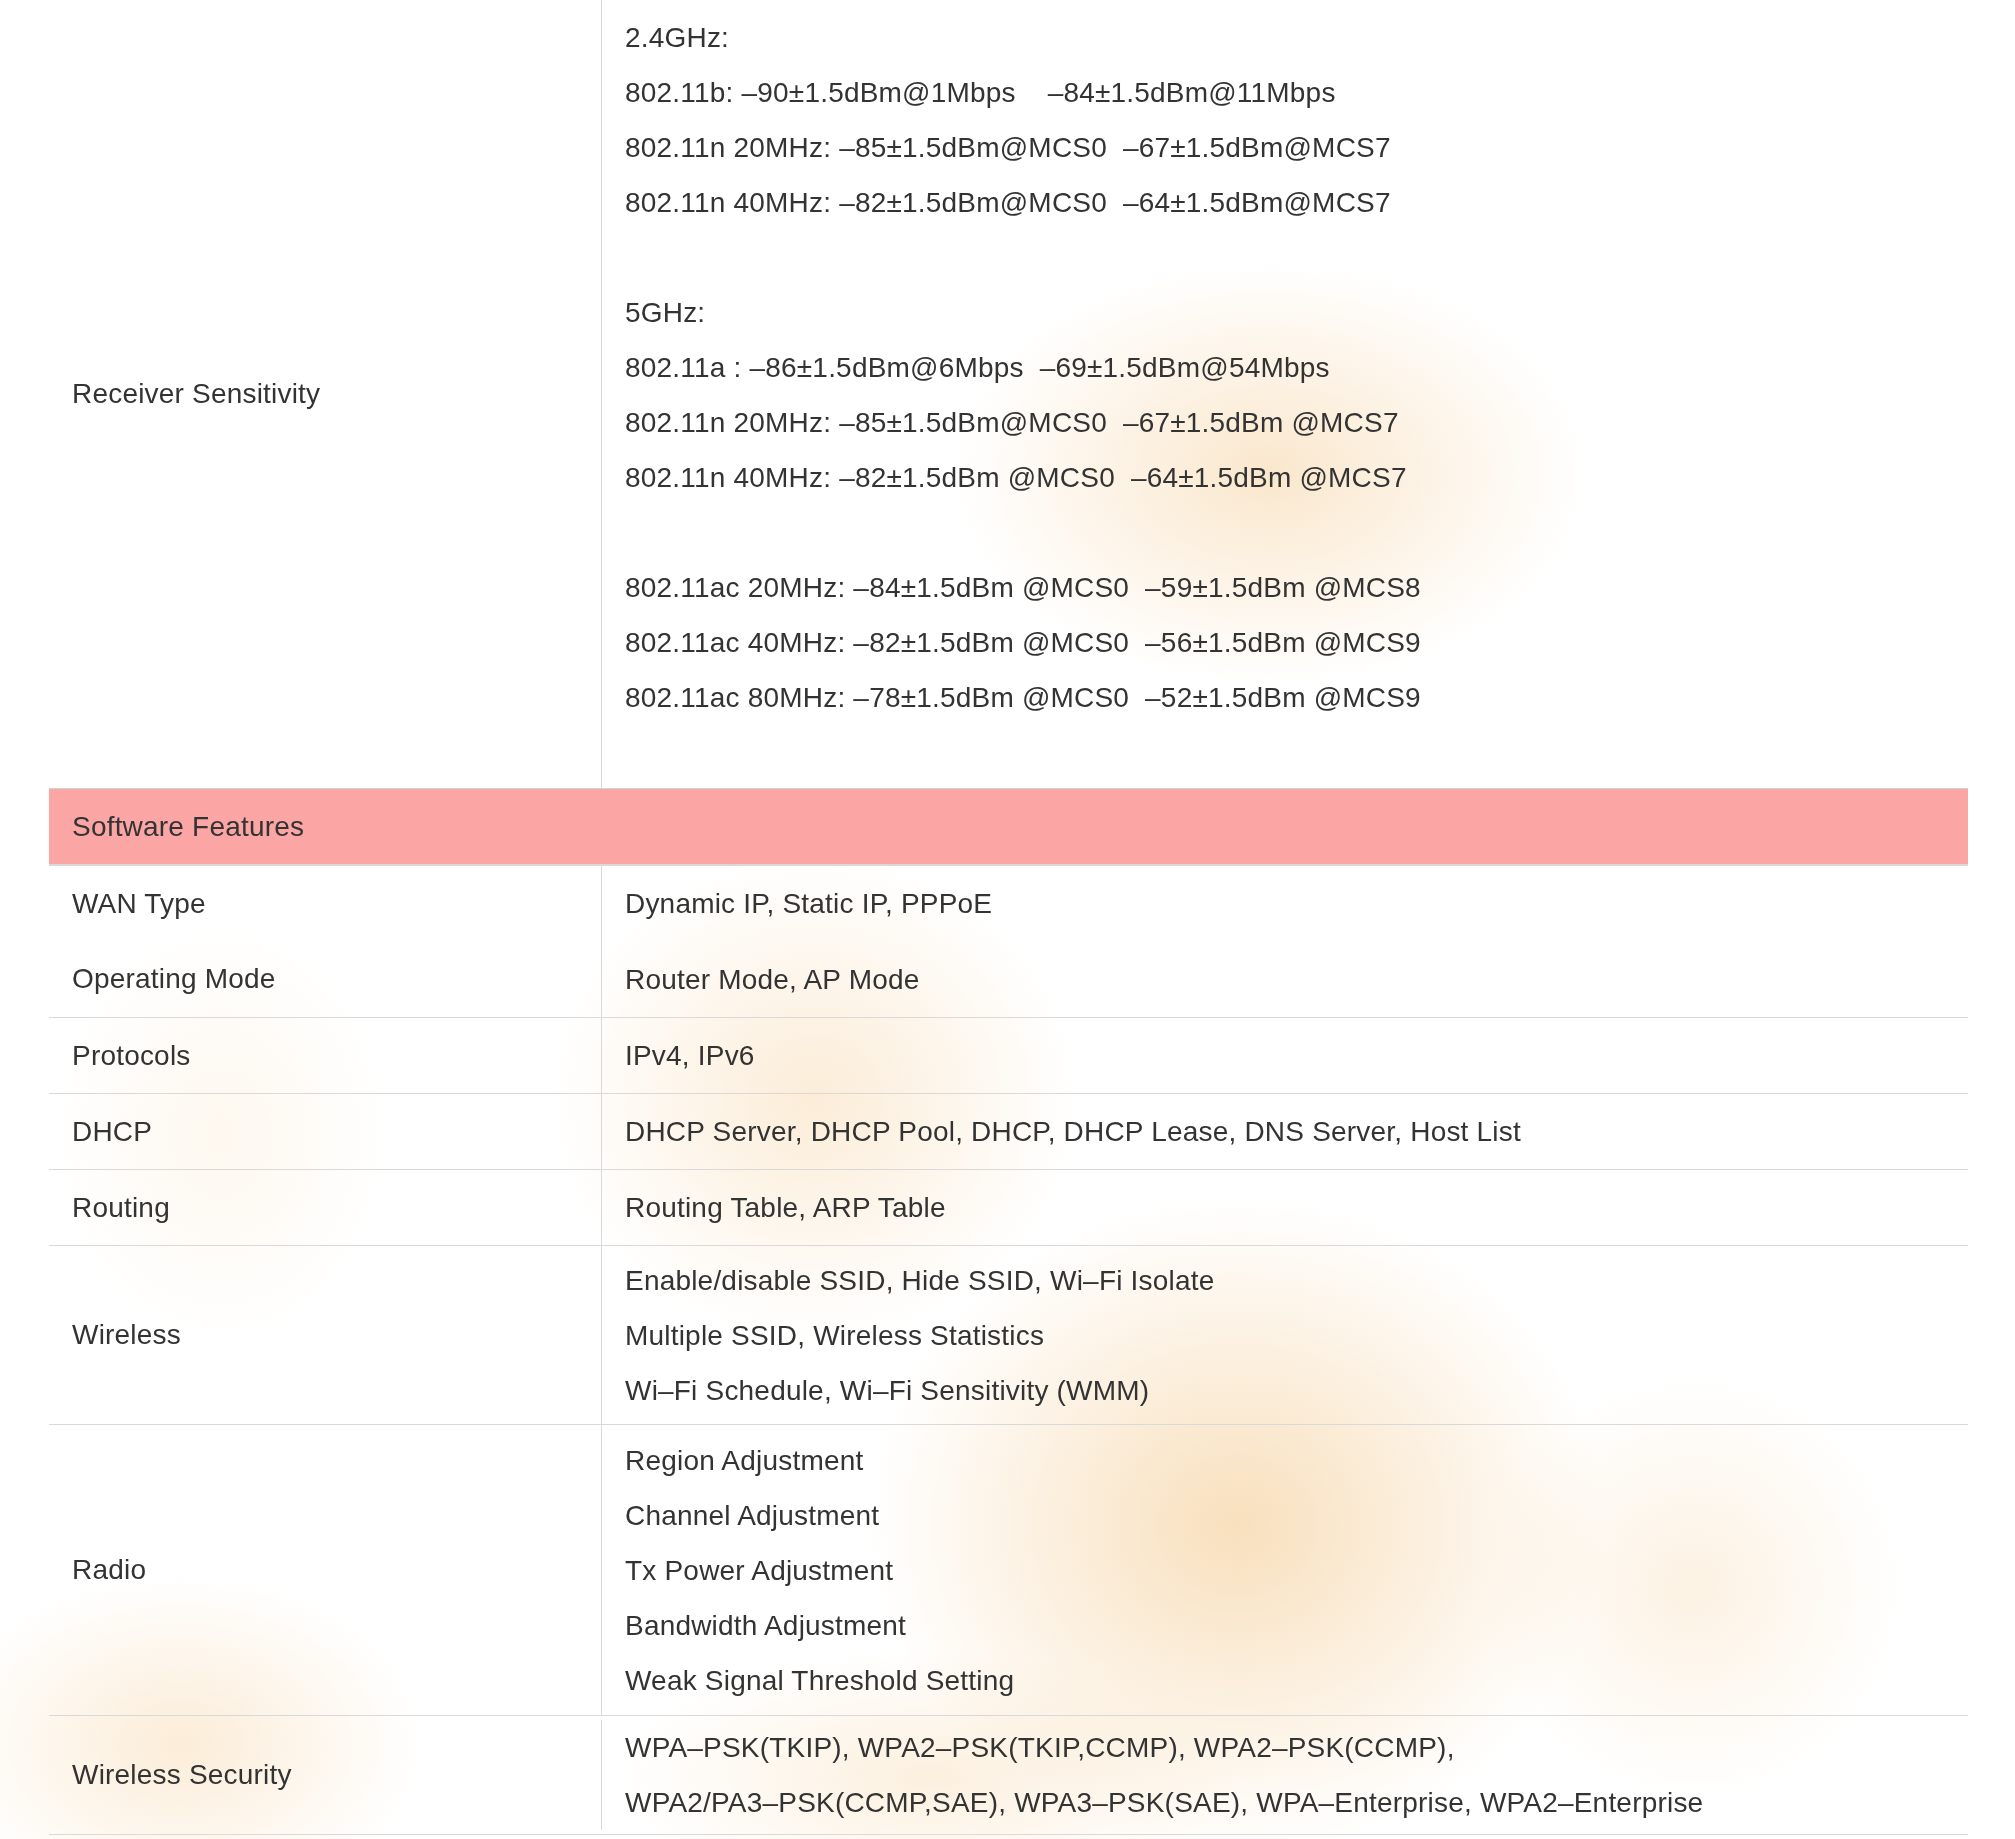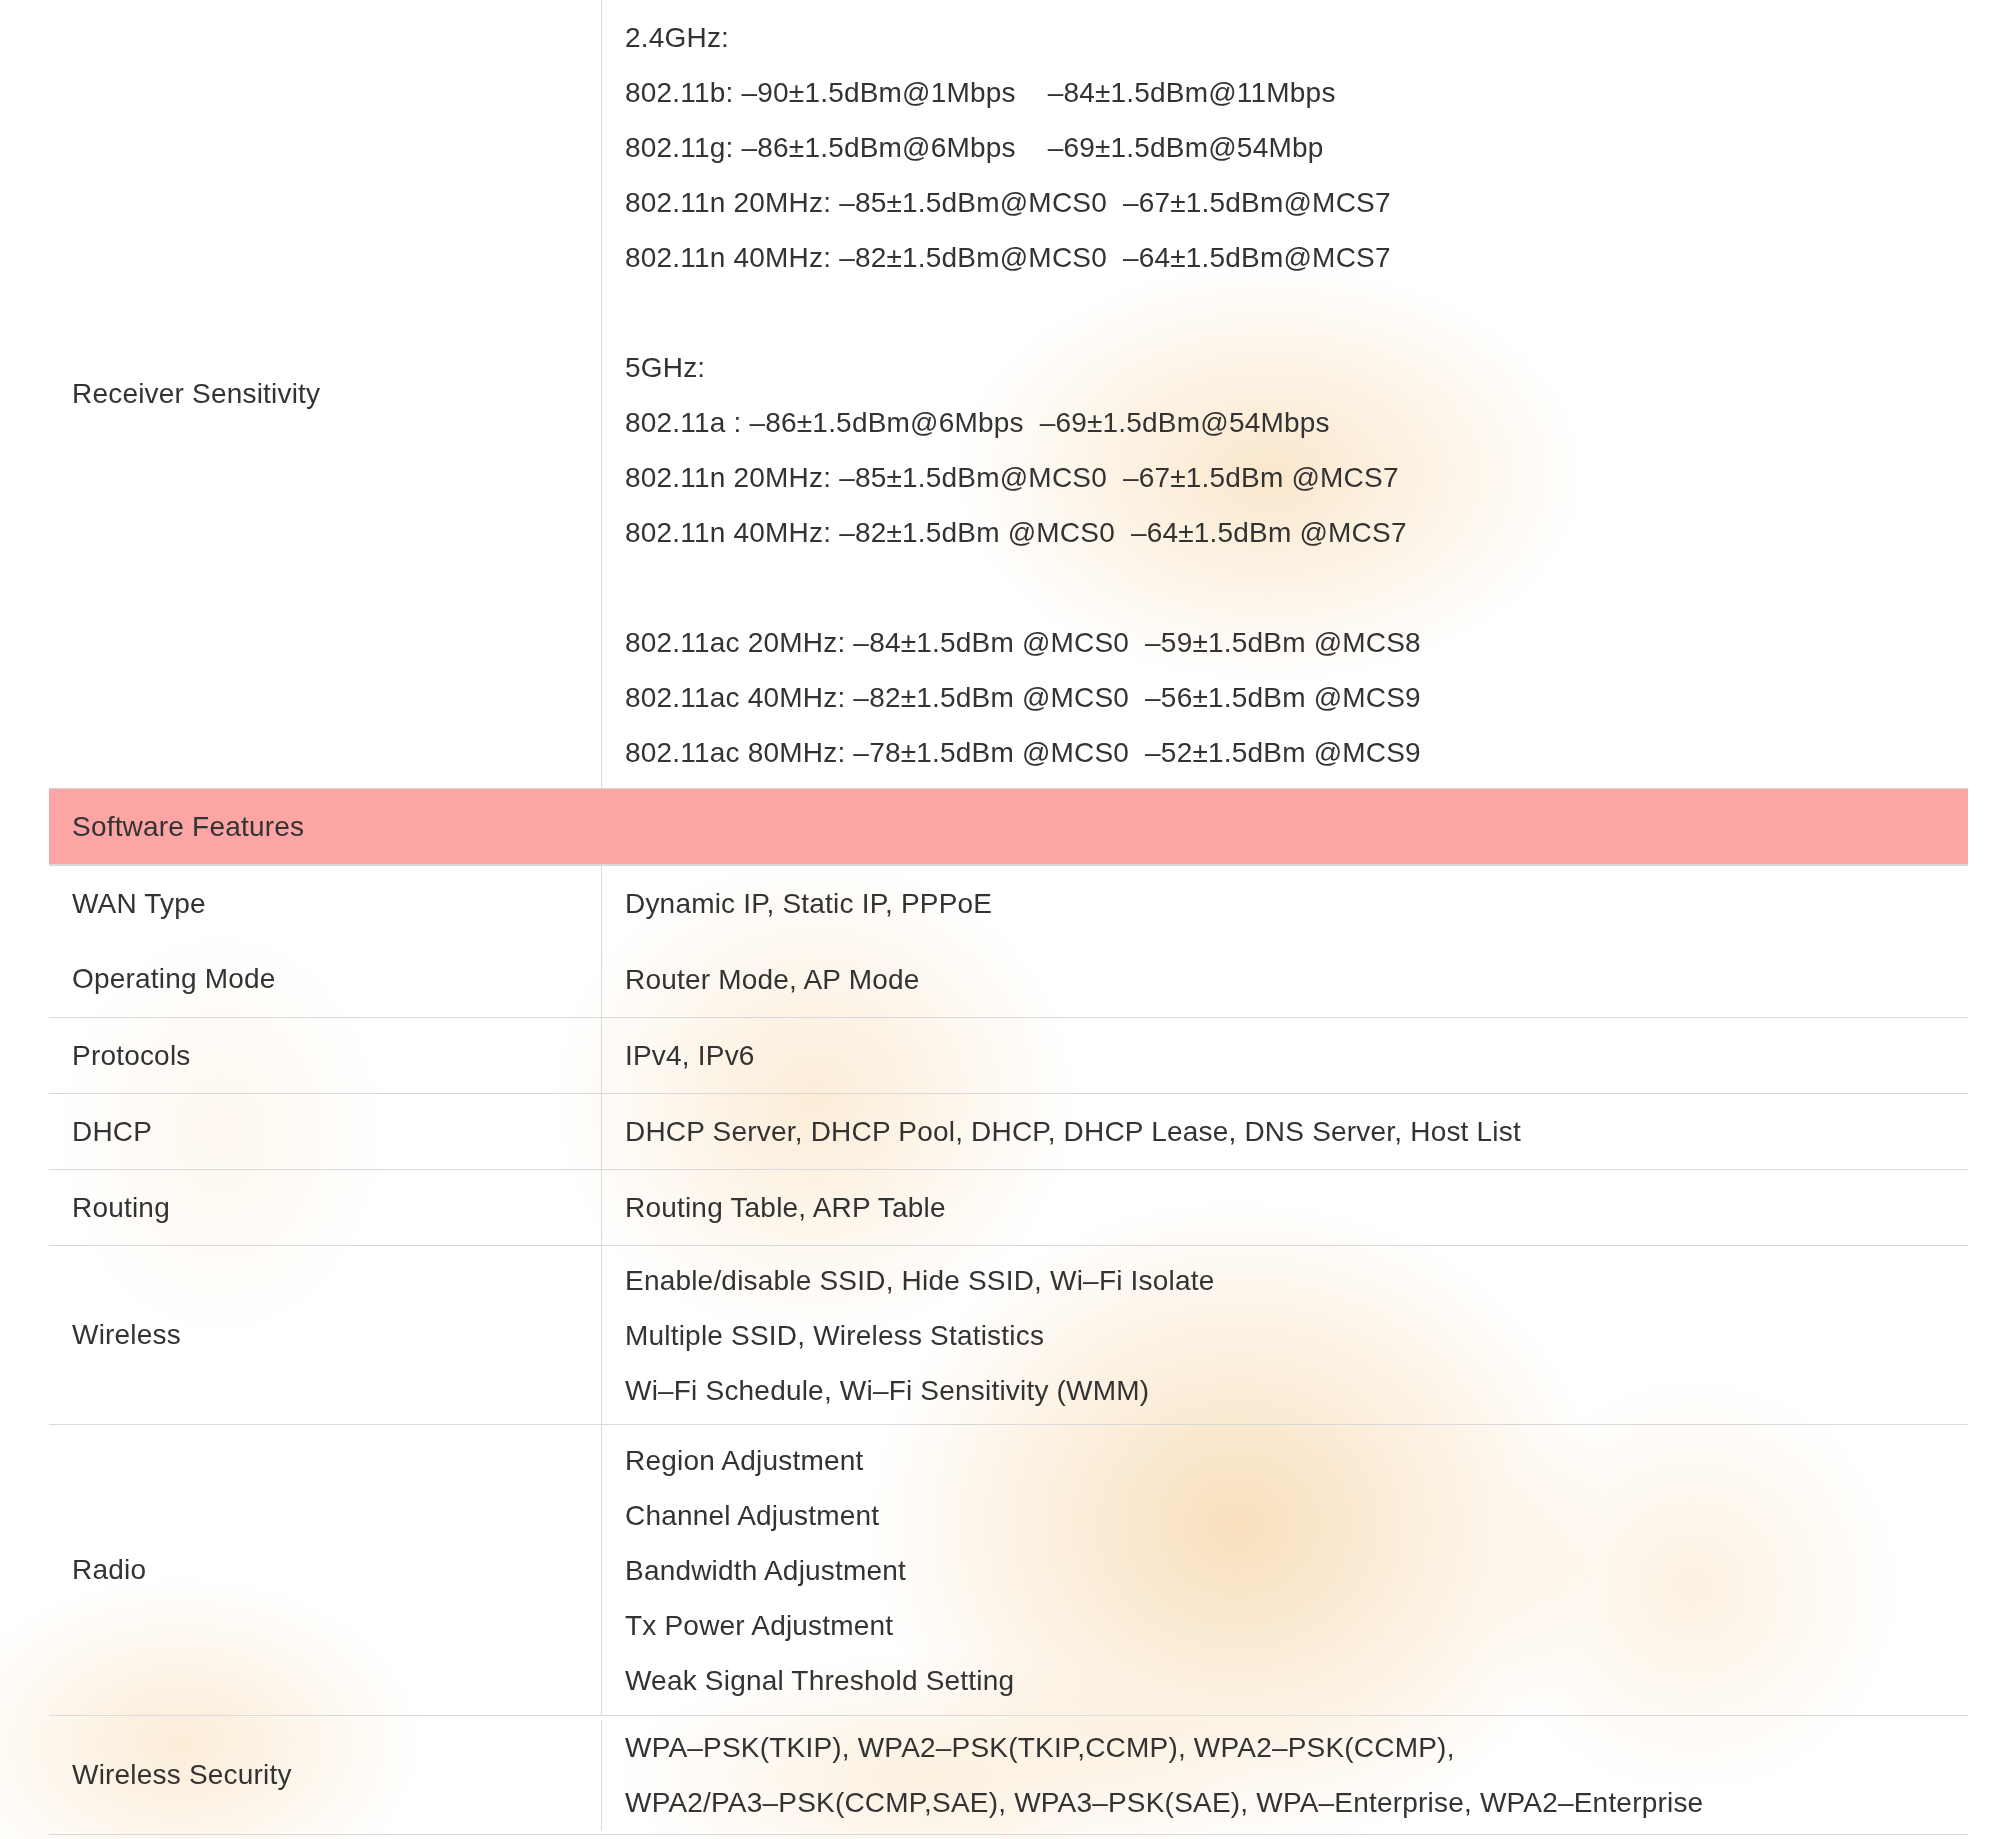--- a/index.html
+++ b/index.html
@@ -109,21 +109,20 @@
 
   <div class="spec-table">
 
     <div class="row h-top no-top">
       <div class="label-cell">
         <span>Receiver Sensitivity</span>
       </div>
       <div class="value-cell top-cell">
         <div class="vline">2.4GHz:</div>
         <div class="vline">802.11b: –90±1.5dBm@1Mbps    –84±1.5dBm@11Mbps</div>
-        <div class="vline">802.11g: –86±1.5dBm@6Mbps    –69±1.5dBm@54Mbp</div>
         <div class="vline">802.11n 20MHz: –85±1.5dBm@MCS0  –67±1.5dBm@MCS7</div>
         <div class="vline">802.11n 40MHz: –82±1.5dBm@MCS0  –64±1.5dBm@MCS7</div>
         <div class="vline"></div>
         <div class="vline">5GHz:</div>
         <div class="vline">802.11a : –86±1.5dBm@6Mbps  –69±1.5dBm@54Mbps</div>
         <div class="vline">802.11n 20MHz: –85±1.5dBm@MCS0  –67±1.5dBm @MCS7</div>
         <div class="vline">802.11n 40MHz: –82±1.5dBm @MCS0  –64±1.5dBm @MCS7</div>
         <div class="vline"></div>
         <div class="vline">802.11ac 20MHz: –84±1.5dBm @MCS0  –59±1.5dBm @MCS8</div>
         <div class="vline">802.11ac 40MHz: –82±1.5dBm @MCS0  –56±1.5dBm @MCS9</div>
@@ -191,22 +190,22 @@
       </div>
     </div>
 
     <div class="row h5">
       <div class="label-cell">
         <span>Radio</span>
       </div>
       <div class="value-cell">
         <div class="vline">Region Adjustment</div>
         <div class="vline">Channel Adjustment</div>
+        <div class="vline">Tx Power Adjustment</div>
         <div class="vline">Bandwidth Adjustment</div>
-        <div class="vline">Tx Power Adjustment</div>
         <div class="vline">Weak Signal Threshold Setting</div>
       </div>
     </div>
 
     <div class="row h2 last">
       <div class="label-cell">
         <span>Wireless Security</span>
       </div>
       <div class="value-cell">
         <div class="vline">WPA–PSK(TKIP), WPA2–PSK(TKIP,CCMP), WPA2–PSK(CCMP),</div>

